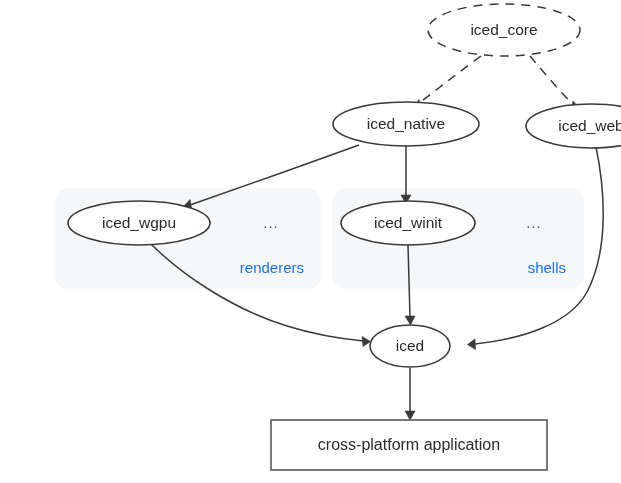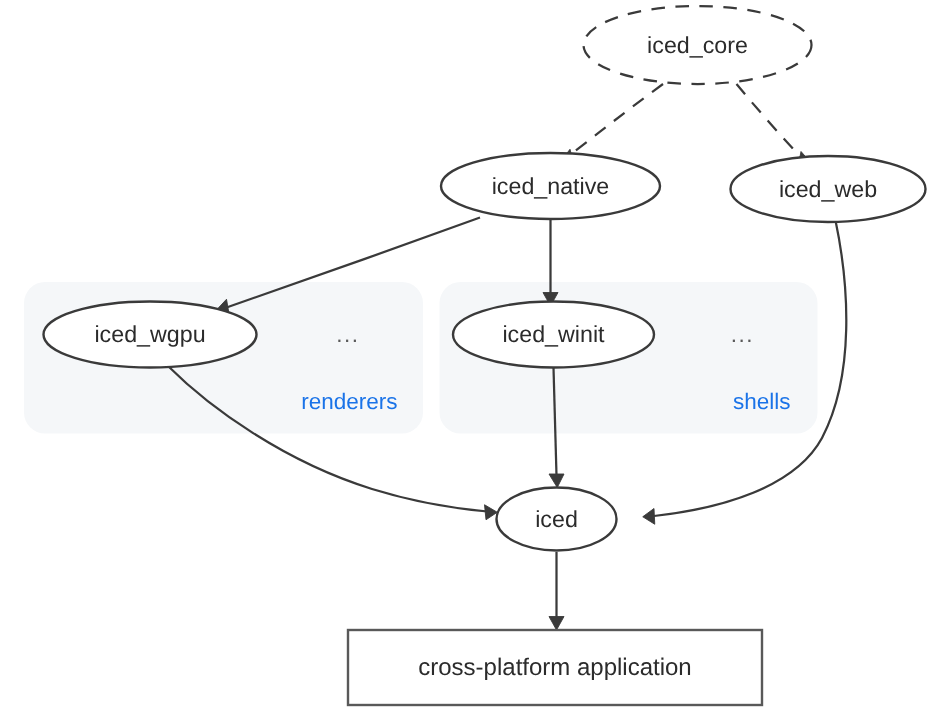--- a/index.html
+++ b/index.html
@@ -11,20 +11,21 @@
     width: 621px;
     height: 483px;
     overflow: hidden;
     font-family: "Liberation Sans", sans-serif;
   }
   #diagram-root {
     position: relative;
     width: 578px;
     height: 483px;
     background: #ffffff;
+    padding-left: 39px;
   }
   svg#graph {
     display: block;
     width: 621px;
     height: 483px;
   }
   .cluster-box {
     fill: #f5f7f9;
     stroke: none;
   }

